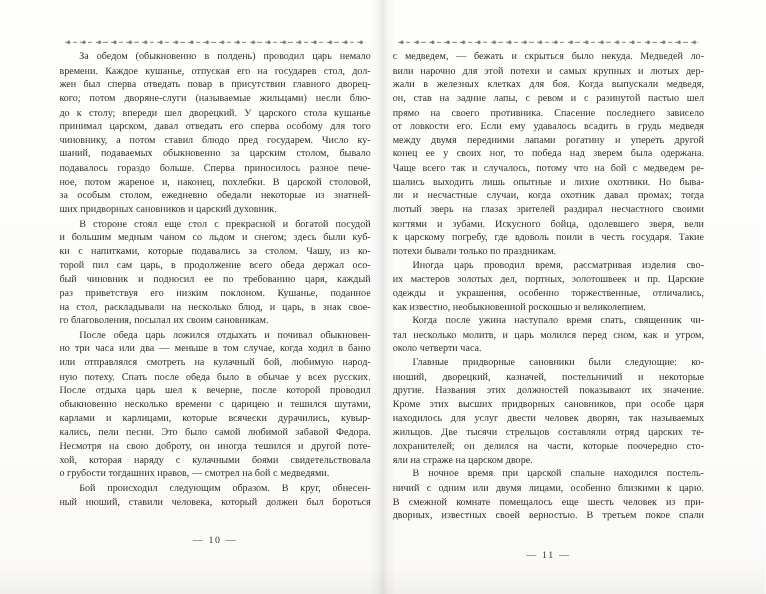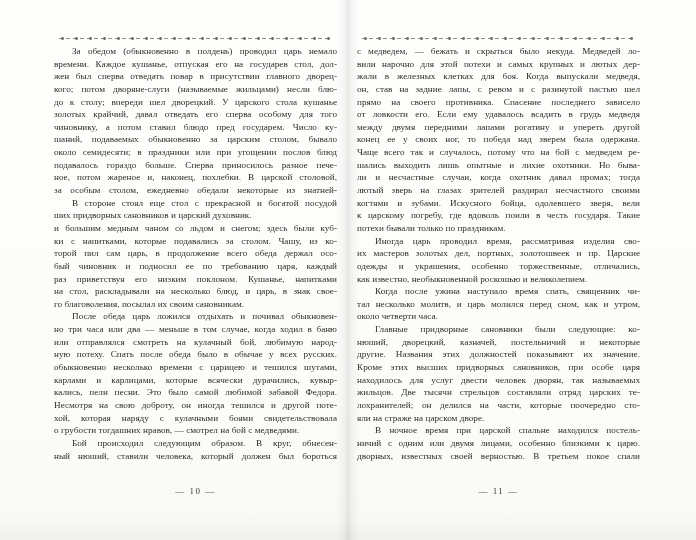--- a/index.html
+++ b/index.html
@@ -105,40 +105,40 @@
 
   <div class="page left">
     <div class="page-content">
       <div class="ornament"></div>
       <div class="page-text">
           <div class="line indent">За обедом (обыкновенно в полдень) проводил царь немало</div>
           <div class="line">времени. Каждое кушанье, отпуская его на государев стол, дол-</div>
           <div class="line">жен был сперва отведать повар в присутствии главного дворец-</div>
           <div class="line">кого; потом дворяне-слуги (называемые жильцами) несли блю-</div>
           <div class="line">до к столу; впереди шел дворецкий. У царского стола кушанье</div>
-          <div class="line">золотых крайчий, давал отведать его сперва особому для того</div>
+          <div class="line">принимал царском, давал отведать его сперва особому для того</div>
           <div class="line">чиновнику, а потом ставил блюдо пред государем. Число ку-</div>
           <div class="line">шаний, подаваемых обыкновенно за царским столом, бывало</div>
-          <div class="line">около семидесяти; в праздники или при угощении послов блюд</div>
           <div class="line">подавалось гораздо больше. Сперва приносилось разное пече-</div>
           <div class="line">ное, потом жареное и, наконец, похлебки. В царской столовой,</div>
           <div class="line">за особым столом, ежедневно обедали некоторые из знатней-</div>
+          <div class="line end">ших придворных сановников и царский духовник.</div>
           <div class="line indent">В стороне стоял еще стол с прекрасной и богатой посудой</div>
-          <div class="line end">ших придворных сановников и царский духовник.</div>
           <div class="line">и большим медным чаном со льдом и снегом; здесь были куб-</div>
           <div class="line">ки с напитками, которые подавались за столом. Чашу, из ко-</div>
           <div class="line">торой пил сам царь, в продолжение всего обеда держал осо-</div>
           <div class="line">бый чиновник и подносил ее по требованию царя, каждый</div>
-          <div class="line">раз приветствуя его низким поклоном. Кушанье, напитками</div>
+          <div class="line">раз приветствуя его низким поклоном. Кушанье, поданное</div>
           <div class="line">на стол, раскладывали на несколько блюд, и царь, в знак свое-</div>
           <div class="line end">го благоволения, посылал их своим сановникам.</div>
           <div class="line indent">После обеда царь ложился отдыхать и почивал обыкновен-</div>
           <div class="line">но три часа или два — меньше в том случае, когда ходил в баню</div>
           <div class="line">или отправлялся смотреть на кулачный бой, любимую народ-</div>
           <div class="line">ную потеху. Спать после обеда было в обычае у всех русских.</div>
+          <div class="line">После отдыха царь шел к вечерне, после которой проводил</div>
           <div class="line">обыкновенно несколько времени с царицею и тешился шутами,</div>
           <div class="line">карлами и карлицами, которые всячески дурачились, кувыр-</div>
           <div class="line">кались, пели песни. Это было самой любимой забавой Федора.</div>
           <div class="line">Несмотря на свою доброту, он иногда тешился и другой поте-</div>
           <div class="line">хой, которая наряду с кулачными боями свидетельствовала</div>
           <div class="line end">о грубости тогдашних нравов, — смотрел на бой с медведями.</div>
           <div class="line indent">Бой происходил следующим образом. В круг, обнесен-</div>
           <div class="line">ный нюший, ставили человека, который должен был бороться</div>
         </div>
       <div class="page-number">— 10 —</div>
@@ -174,20 +174,21 @@
           <div class="line indent">Главные придворные сановники были следующие: ко-</div>
           <div class="line">нюший, дворецкий, казначей, постельничий и некоторые</div>
           <div class="line">другие. Названия этих должностей показывают их значение.</div>
           <div class="line">Кроме этих высших придворных сановников, при особе царя</div>
           <div class="line">находилось для услуг двести человек дворян, так называемых</div>
           <div class="line">жильцов. Две тысячи стрельцов составляли отряд царских те-</div>
           <div class="line">лохранителей; он делился на части, которые поочередно сто-</div>
           <div class="line end">яли на страже на царском дворе.</div>
           <div class="line indent">В ночное время при царской спальне находился постель-</div>
           <div class="line">ничий с одним или двумя лицами, особенно близкими к царю.</div>
+          <div class="line">В смежной комнате помещалось еще шесть человек из при-</div>
           <div class="line">дворных, известных своей верностью. В третьем покое спали</div>
         </div>
       <div class="page-number">— 11 —</div>
     </div>
   </div>
 
   <div class="gutter-shadow"></div>
   <div class="bottom-shade"></div>
 </div>
 

